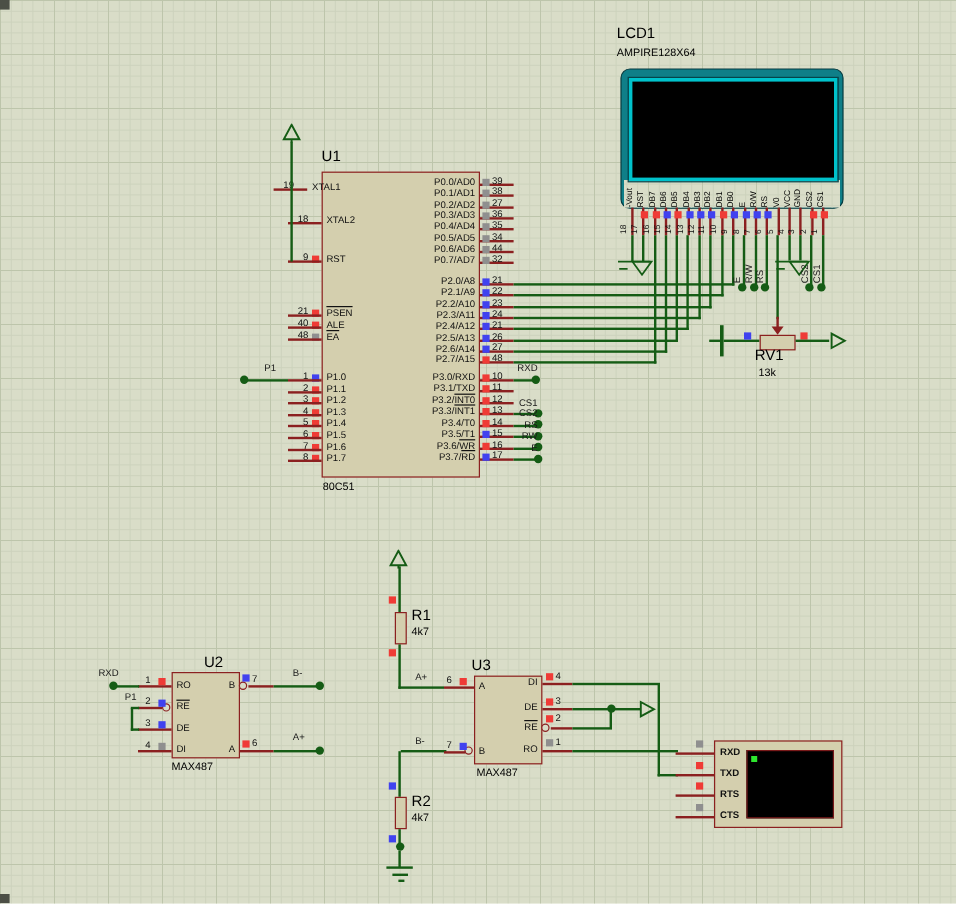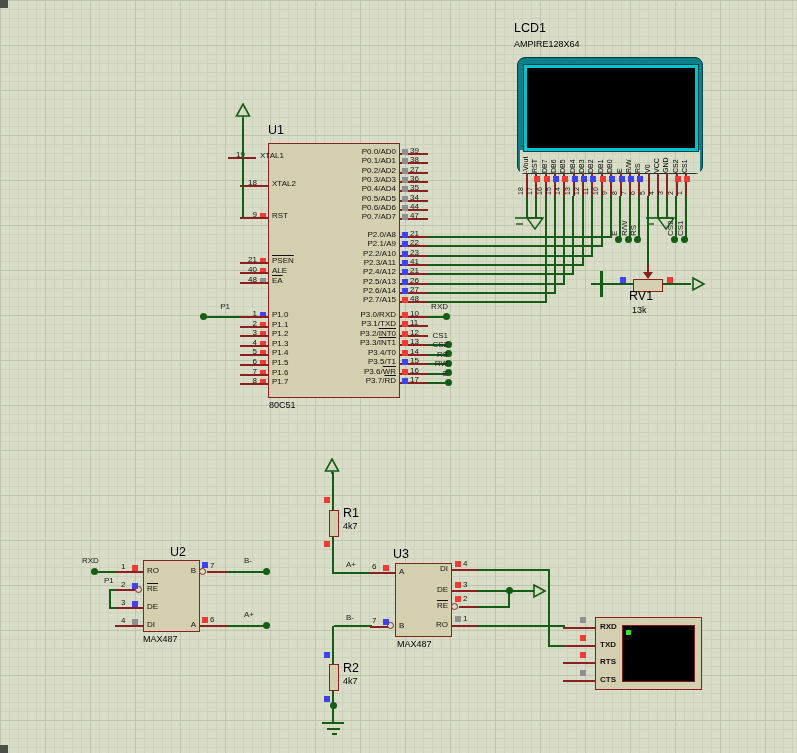--- a/index.html
+++ b/index.html
@@ -214,21 +214,21 @@
         </div>
         <div class="rrow" style="top: 55.8px;">
           <span class="rstub"></span>
           <span class="sq gray"></span>
           <span class="pnum">44</span>
           <span class="pname">P0.6/AD6</span>
         </div>
         <div class="rrow" style="top: 65.1px;">
           <span class="rstub"></span>
           <span class="sq gray"></span>
-          <span class="pnum">47</span>
+          <span class="pnum">32</span>
           <span class="pname">P0.7/AD7</span>
         </div>
       </div>
 
     <div class="host" style="left:400px;top:232px">
 
     <div class="rrow" style="top: 0px;">
           <span class="rstub"></span>
           <span class="sq blue"></span>
           <span class="pnum">21</span>
@@ -242,21 +242,21 @@
         </div>
         <div class="rrow" style="top: 18.6px;">
           <span class="rstub"></span>
           <span class="sq blue"></span>
           <span class="pnum">23</span>
           <span class="pname">P2.2/A10</span>
         </div>
         <div class="rrow" style="top: 27.9px;">
           <span class="rstub"></span>
           <span class="sq blue"></span>
-          <span class="pnum">41</span>
+          <span class="pnum">24</span>
           <span class="pname">P2.3/A11</span>
         </div>
         <div class="rrow" style="top: 37.2px;">
           <span class="rstub"></span>
           <span class="sq blue"></span>
           <span class="pnum">21</span>
           <span class="pname">P2.4/A12</span>
         </div>
         <div class="rrow" style="top: 46.5px;">
           <span class="rstub"></span>

